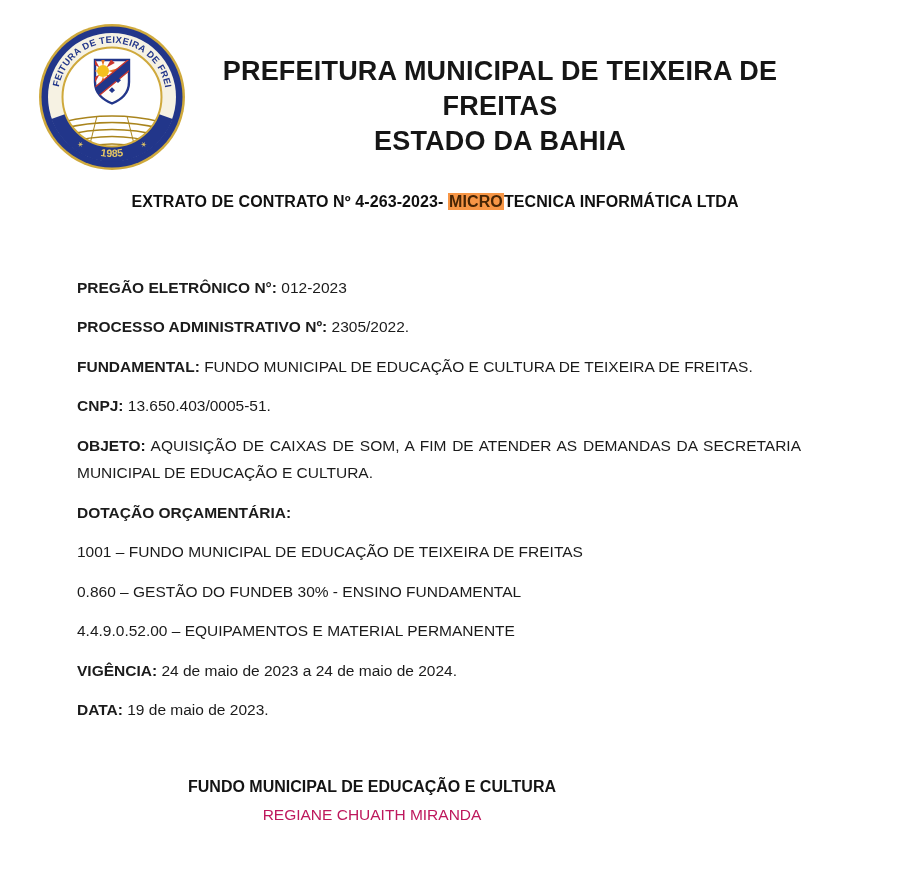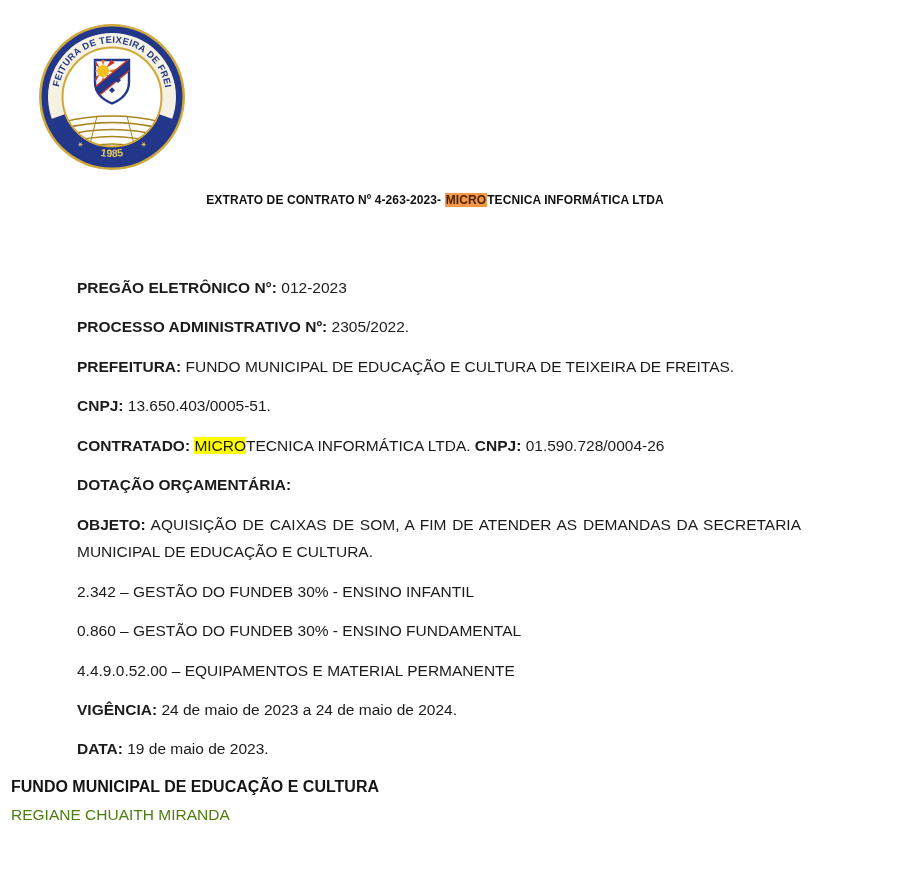--- a/index.html
+++ b/index.html
@@ -8,35 +8,35 @@
     font-family:"Liberation Sans", sans-serif; color:#1c1c1c; overflow:hidden;
   }
   .logo { position:absolute; left:37px; top:22px; width:150px; height:150px; }
   .header-text {
     position:absolute; left:180px; top:54px; width:640px;
     text-align:center; font-weight:bold; font-size:27px; line-height:35px;
     color:#161616; letter-spacing:0.2px;
   }
   .doc-title {
     position:absolute; left:40px; right:70px; top:193px;
-    text-align:center; font-size:12px; font-weight:bold; color:#101010;
+    text-align:center; font-size:16px; font-weight:bold; color:#101010;
     letter-spacing:0.1px;
   }
   .hl-orange { background:var(--hl-orange,#f79646); color:#472505; padding:0 1px; }
   .doc-body {
     position:absolute; left:65px; top:262px; width:748px;
     font-size:15.5px; line-height:27.45px; color:#1b1b1b;
   }
   .para { margin:12px; white-space:normal; }
   .para.justify { text-align:justify; }
   .b { font-weight:bold; }
   .hl-yellow { background:var(--hl-yellow,#ffff00); color:#1b1b00; }
-  .footer { position:absolute; left:11px; top:778px; width:744px; text-align:left; }
+  .footer { position:absolute; left:0; top:778px; width:744px; text-align:center; }
   .footer-org { font-weight:bold; font-size:16px; color:#141414; margin:0; }
-  .footer-name { font-size:15.5px; color:#4d7c0f; margin:10px 0 0 0; }
+  .footer-name { font-size:15.5px; color:#be185d; margin:10px 0 0 0; }
 </style>
 </head>
 <body>
 
 <div class="page">
 
   <svg class="logo" viewBox="0 0 150 150" aria-hidden="true">
     <defs>
       <clipPath id="shieldClip">
           <path d="M 58,38 h 34 v 22 c 0,12 -8,17.5 -17,21.5 c -9,-4 -17,-9.5 -17,-21.5 Z"></path>
@@ -95,32 +95,35 @@
       <path d="M 26,100 Q 75,88 124,100"></path>
       <path d="M 24,107 Q 75,94 126,107"></path>
       <path d="M 26,114 Q 75,101 124,114"></path>
       <path d="M 30,121 Q 75,108 120,121"></path>
       <path d="M 38,128 Q 75,116 112,128"></path>
       <path d="M 60,94 L 52,126" stroke-width="1"></path>
       <path d="M 90,94 L 98,126" stroke-width="1"></path>
     </g>
   </svg>
 
+  <div class="header-text">
+    <div>PREFEITURA MUNICIPAL DE TEIXEIRA DE FREITAS</div>
+    <div>ESTADO DA BAHIA</div>
+  </div>
 
   <div class="doc-title"><span>EXTRATO DE CONTRATO Nº 4-263-2023- </span><span class="hl-orange">MICRO</span><span>TECNICA INFORMÁTICA LTDA</span></div>
 
   <div class="doc-body" id="doc-body">
       <p class="para"><span class="b">PREGÃO ELETRÔNICO N°:</span><span> 012-2023</span></p>
       <p class="para"><span class="b">PROCESSO ADMINISTRATIVO Nº:</span><span> 2305/2022.</span></p>
-      <p class="para"><span class="b">PREFEITURA:</span><span> FUNDO MUNICIPAL DE EDUCAÇÃO E CULTURA DE TEIXEIRA DE FREITAS.</span></p>
+      <p class="para"><span class="b">FUNDAMENTAL:</span><span> FUNDO MUNICIPAL DE EDUCAÇÃO E CULTURA DE TEIXEIRA DE FREITAS.</span></p>
       <p class="para"><span class="b">CNPJ:</span><span> 13.650.403/0005-51.</span></p>
-      <p class="para"><span class="b">CONTRATADO:</span><span> </span><span class="hl-yellow">MICRO</span><span>TECNICA INFORMÁTICA LTDA. </span><span class="b">CNPJ:</span><span> 01.590.728/0004-26</span></p>
+      <p class="para justify"><span class="b">OBJETO:</span><span> AQUISIÇÃO DE CAIXAS DE SOM, A FIM DE ATENDER AS DEMANDAS DA SECRETARIA MUNICIPAL DE EDUCAÇÃO E CULTURA.</span></p>
       <p class="para"><span class="b">DOTAÇÃO ORÇAMENTÁRIA:</span></p>
-      <p class="para justify"><span class="b">OBJETO:</span><span> AQUISIÇÃO DE CAIXAS DE SOM, A FIM DE ATENDER AS DEMANDAS DA SECRETARIA MUNICIPAL DE EDUCAÇÃO E CULTURA.</span></p>
-      <p class="para"><span>2.342 – GESTÃO DO FUNDEB 30% - ENSINO INFANTIL</span></p>
+      <p class="para"><span>1001 – FUNDO MUNICIPAL DE EDUCAÇÃO DE TEIXEIRA DE FREITAS</span></p>
       <p class="para"><span>0.860 – GESTÃO DO FUNDEB 30% - ENSINO FUNDAMENTAL</span></p>
       <p class="para"><span>4.4.9.0.52.00 – EQUIPAMENTOS E MATERIAL PERMANENTE</span></p>
       <p class="para"><span class="b">VIGÊNCIA:</span><span> 24 de maio de 2023 a 24 de maio de 2024.</span></p>
       <p class="para"><span class="b">DATA:</span><span> 19 de maio de 2023.</span></p>
     </div>
 
   <div class="footer">
     <p class="footer-org">FUNDO MUNICIPAL DE EDUCAÇÃO E CULTURA</p>
     <p class="footer-name">REGIANE CHUAITH MIRANDA</p>
   </div>

